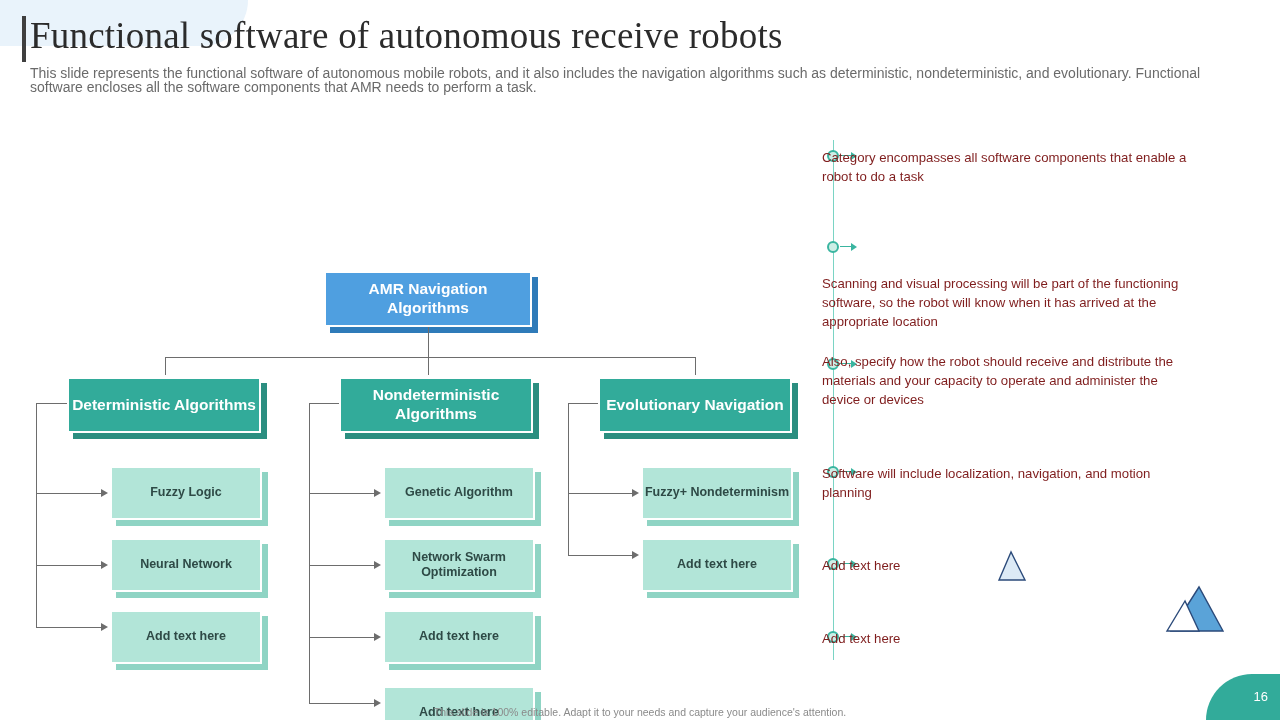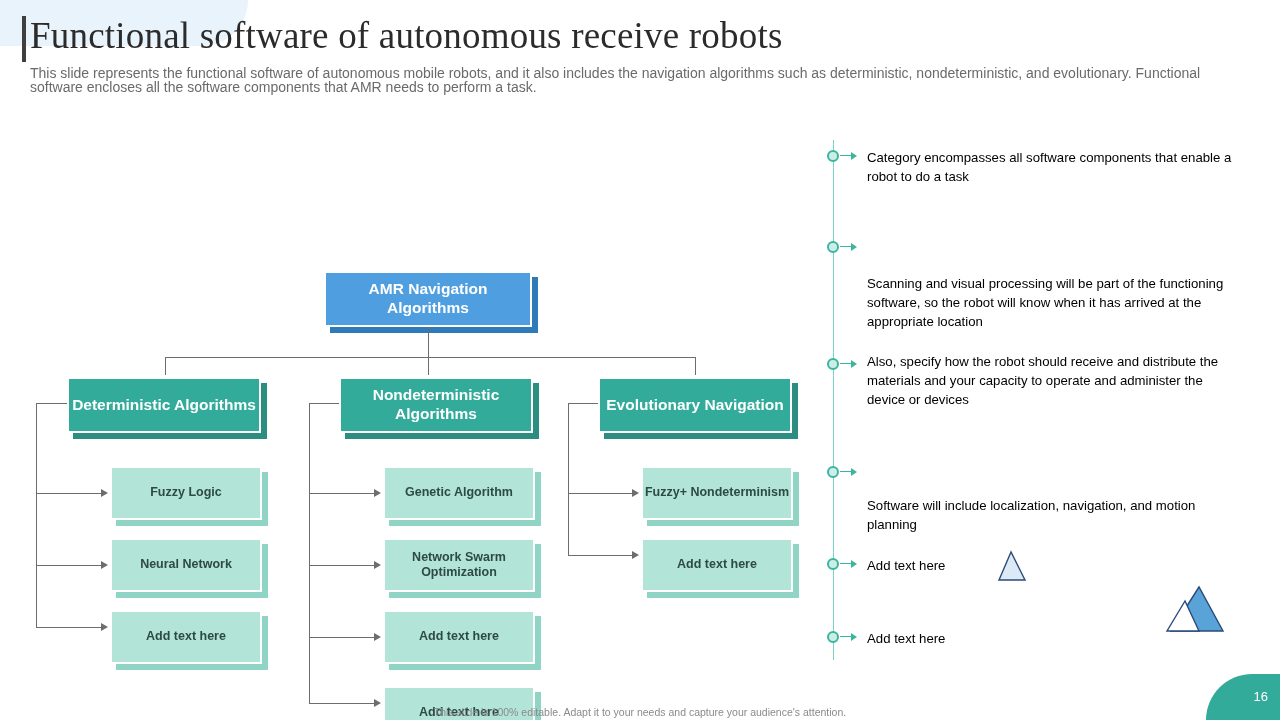--- a/index.html
+++ b/index.html
@@ -146,25 +146,25 @@
     content: "";
     position: absolute;
     left: 11px; top: 0.5px;
     width: 0; height: 0;
     border-top: 4px solid transparent;
     border-bottom: 4px solid transparent;
     border-left: 6px solid #3ab5a0;
   }
   .bullet-text {
     position: absolute;
-    left: 867px;
+    left: 822px;
     width: 366px;
     font-size: 13.2px;
     line-height: 19px;
-    color: #000000;
+    color: #7f1d1d;
   }
 
   
   .tri-small {
     position: absolute;
     left: 997px; top: 550px;
     width: 34px; height: 32px;
   }
   .tri-big {
     position: absolute;
@@ -288,21 +288,21 @@
 <div class="bullet" style="top:241px;"></div>
 <div class="bullet-arrow" style="top:242px;"></div>
 <div class="bullet-text" style="top:240px;margin-top:34px;">Scanning and visual processing will be part of the functioning software, so the robot will know when it has arrived at the appropriate location</div>
 
 <div class="bullet" style="top:358px;"></div>
 <div class="bullet-arrow" style="top:359px;"></div>
 <div class="bullet-text" style="top:352px;">Also, specify how the robot should receive and distribute the materials and your capacity to operate and administer the device or devices</div>
 
 <div class="bullet" style="top:466px;"></div>
 <div class="bullet-arrow" style="top:467px;"></div>
-<div class="bullet-text" style="top:464px;margin-top:32px;">Software will include localization, navigation, and motion planning</div>
+<div class="bullet-text" style="top:464px;">Software will include localization, navigation, and motion planning</div>
 
 <div class="bullet" style="top:558px;"></div>
 <div class="bullet-arrow" style="top:559px;"></div>
 <div class="bullet-text" style="top:556px;">Add text here</div>
 
 <div class="bullet" style="top:631px;"></div>
 <div class="bullet-arrow" style="top:632px;"></div>
 <div class="bullet-text" style="top:629px;">Add text here</div>
 
 <div class="tri-small">

